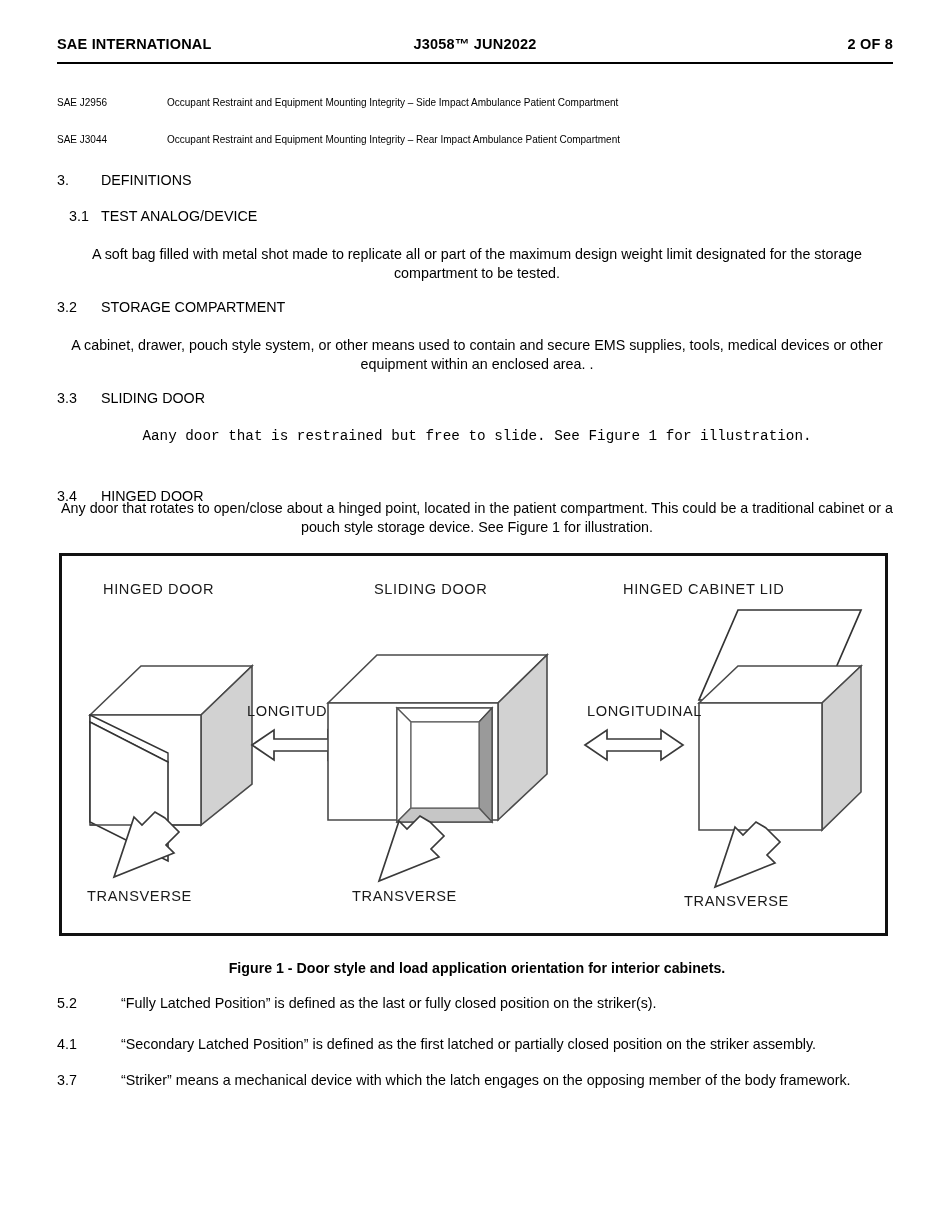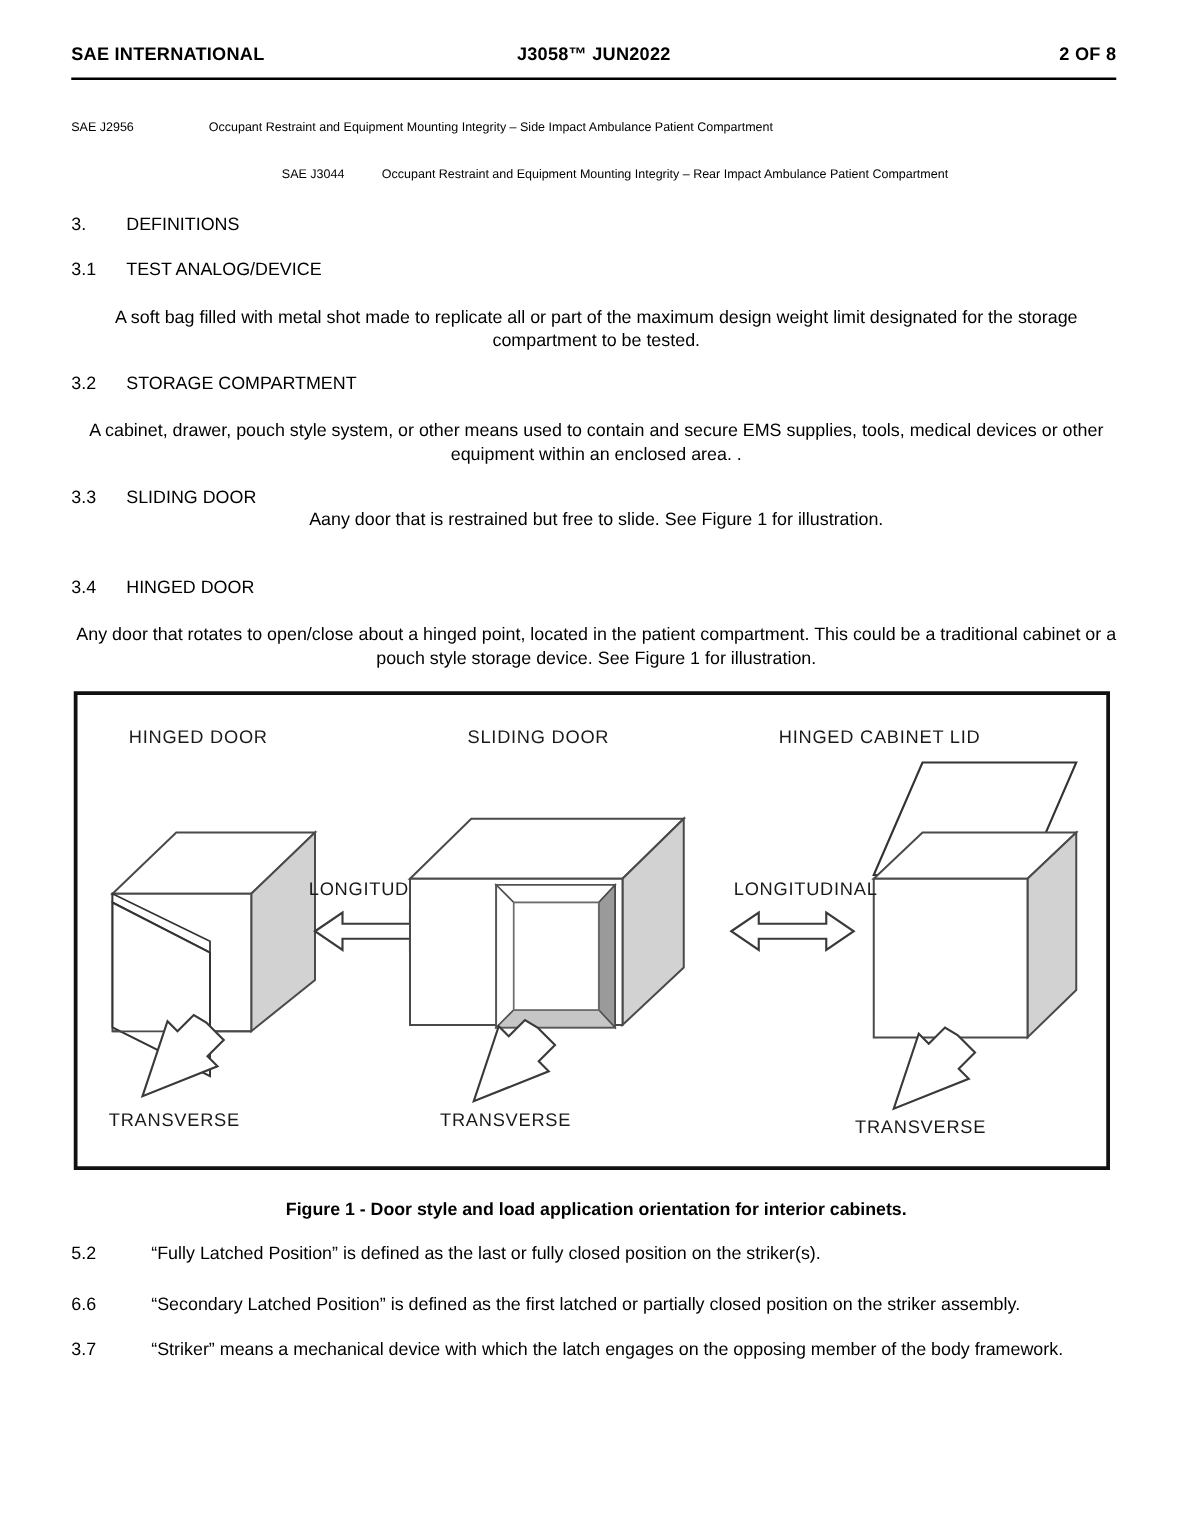--- a/index.html
+++ b/index.html
@@ -143,44 +143,44 @@
   <div class="header">
     <span class="h-left">SAE INTERNATIONAL</span>
     <span class="h-center">J3058™ JUN2022</span>
     <span class="h-right">2 OF 8</span>
   </div>
   <div class="header-rule"></div>
 
   <div class="ref-line" style="top:97px;">
     <span class="ref-id">SAE J2956</span><span>Occupant Restraint and Equipment Mounting Integrity – Side Impact Ambulance Patient Compartment</span>
   </div>
-  <div class="ref-line" style="top:134px;text-align:center;">
+  <div class="ref-line" style="top:134px;">
     <span class="ref-id">SAE J3044</span><span>Occupant Restraint and Equipment Mounting Integrity – Rear Impact Ambulance Patient Compartment</span>
   </div>
 
   <div class="sec-head" style="top:172px;">
     <span class="num">3.</span><span>DEFINITIONS</span>
   </div>
 
-  <div class="sec-head" style="top:208px;">
+  <div class="sec-head" style="top:208px;text-align:center;">
     <span class="num">3.1</span><span>TEST ANALOG/DEVICE</span>
   </div>
   <div class="para" style="top:245px;">A soft bag filled with metal shot made to replicate all or part of the maximum design weight limit designated for the storage compartment to be tested.</div>
 
   <div class="sec-head" style="top:299px;">
     <span class="num">3.2</span><span>STORAGE COMPARTMENT</span>
   </div>
   <div class="para" style="top:336px;">A cabinet, drawer, pouch style system, or other means used to contain and secure EMS supplies, tools, medical devices or other equipment within an enclosed area. .</div>
 
   <div class="sec-head" style="top:390px;">
     <span class="num">3.3</span><span>SLIDING DOOR</span>
   </div>
-  <div class="para" style="top:407px;">Aany door that is restrained but free to slide.  See Figure 1 for illustration.</div>
-
-  <div class="sec-head" style="top:462px;">
+  <div class="para" style="top:427px;font-family:Liberation Mono, monospace;">Aany door that is restrained but free to slide.  See Figure 1 for illustration.</div>
+
+  <div class="sec-head" style="top:488px;">
     <span class="num">3.4</span><span>HINGED DOOR</span>
   </div>
   <div class="para" style="top:499px;">Any door that rotates to open/close about a hinged point, located in the patient compartment.  This could be a traditional cabinet or a pouch style storage device.   See Figure 1 for illustration.</div>
 
   <div class="figure-box">
     <svg class="fig-svg" viewBox="0 0 823 377">
 
       <g>
         <text class="fig-label" x="41" y="38">HINGED DOOR</text>
 
@@ -260,21 +260,21 @@
   </div>
 
   <div class="fig-caption">Figure 1 - Door style and load application orientation for interior cabinets.</div>
 
   <div class="numpara" style="top:994px;">
     <span class="np-num">5.2</span>
     <span class="np-body">“Fully Latched Position” is defined as the last or fully closed position on the striker(s).</span>
   </div>
 
   <div class="numpara" style="top:1035px;">
-    <span class="np-num">6.6</span>
+    <span class="np-num">4.1</span>
     <span class="np-body">“Secondary Latched Position” is defined as the first latched or partially closed position on the striker assembly.</span>
   </div>
 
   <div class="numpara" style="top:1071px;">
     <span class="np-num">3.7</span>
     <span class="np-body">“Striker” means a mechanical device with which the latch engages on the opposing member of the body framework.</span>
   </div>
 
 
 </div>

